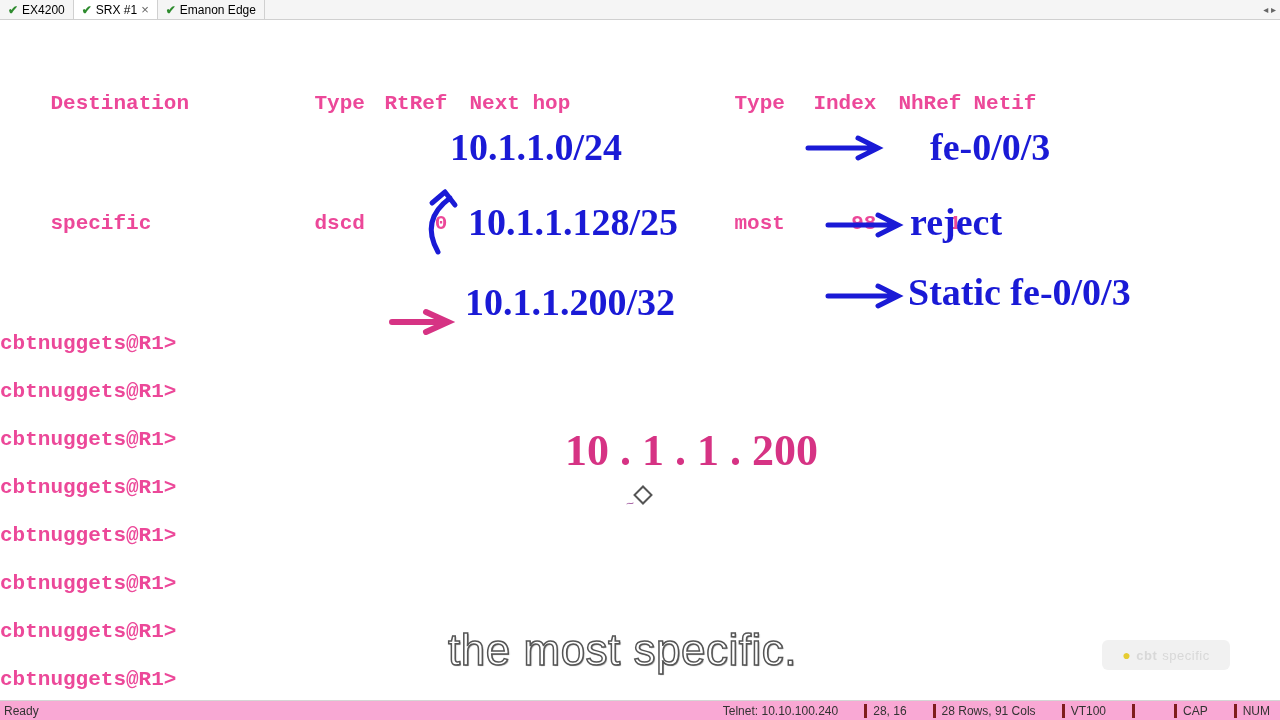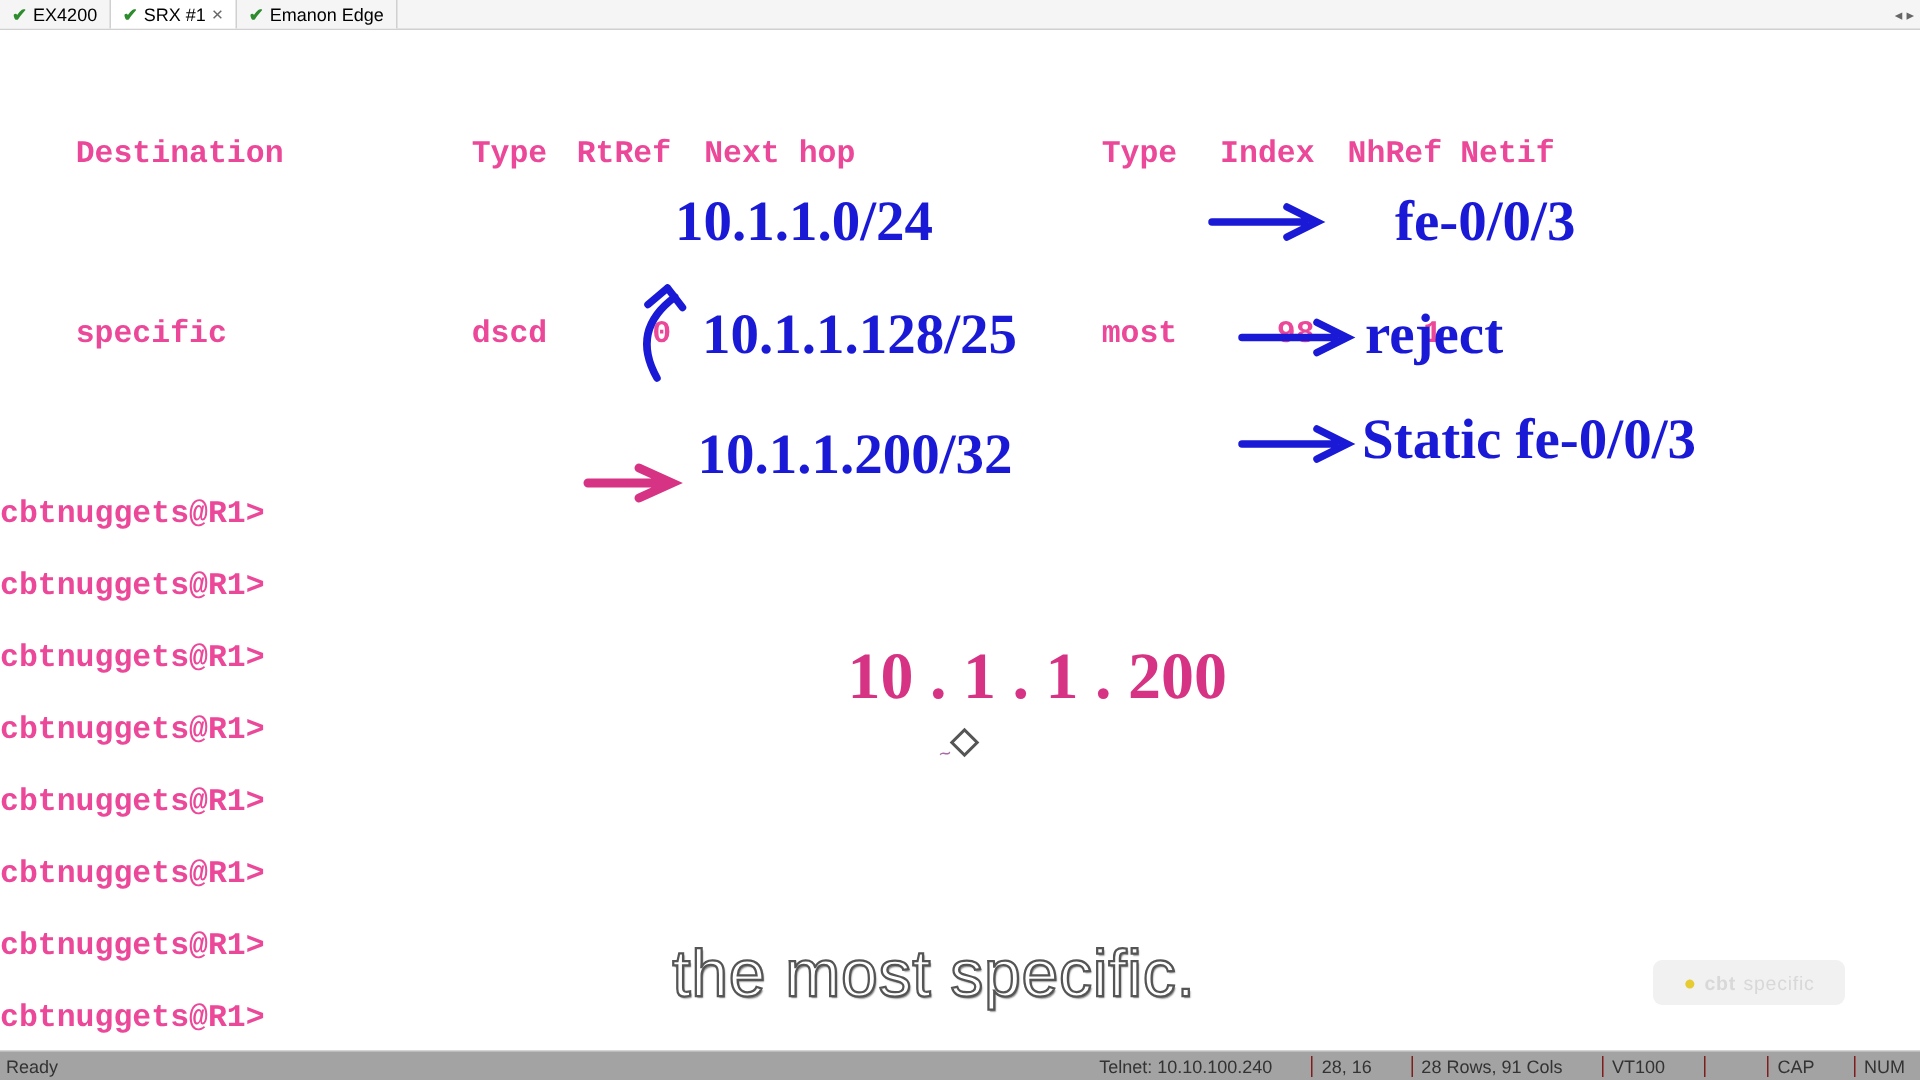--- a/index.html
+++ b/index.html
@@ -114,32 +114,32 @@
     opacity: 0.8;
   }
   .wmark .cbt { font-weight: bold; }
   .wmark-dot { color: #e0c000; font-size: 14px; }
 
   
   .statusbar {
     position: absolute;
     left: 0; right: 0; bottom: 0;
     height: 20px;
-    background: #a3a3a3;
+    background: #f9a8d4;
     border-top: 1px solid #d5d5d5;
     font-family: "Segoe UI", Arial, sans-serif;
     font-size: 12px;
     color: #333;
     display: flex;
     align-items: center;
     padding: 0 4px;
   }
   .statusbar .left { }
   .statusbar .right { margin-left: auto; display: flex; gap: 20px; }
-  .statusbar .cell { border-left: 1px solid #7f1d1d; padding: 0 6px; }
+  .statusbar .cell { border-left: 3px solid #7f1d1d; padding: 0 6px; }
   .statusbar .cell:first-child { border-left: none; }
 
   
   .pen-cursor {
     position: absolute;
     width: 26px; height: 18px;
     pointer-events: none;
   }
   .pen-cursor .tilde { position:absolute; left:-2px; top:8px; font-size:14px; color:#aa6aa8; transform:rotate(-10deg);}
   .pen-cursor .box { position:absolute; left:8px; top:0; width:14px; height:14px; border:2px solid #555; transform:rotate(45deg); background:transparent;}

